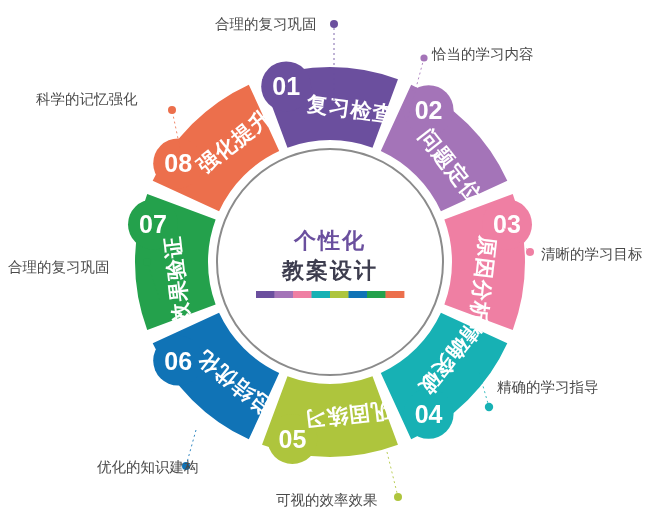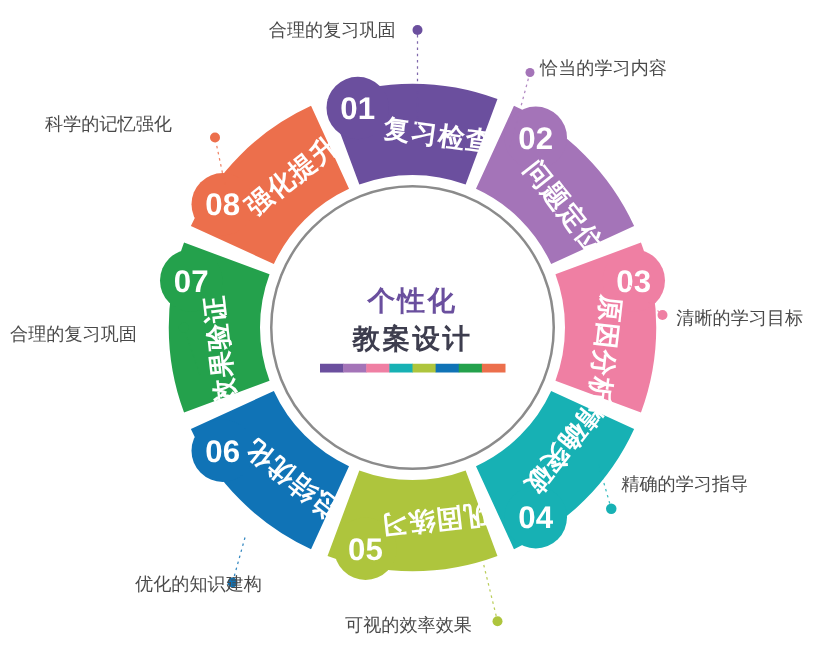--- a/index.html
+++ b/index.html
@@ -128,17 +128,17 @@
         <circle cx="147" cy="262" r="4" fill="#24a14c"></circle>
         <circle cx="172" cy="110" r="4" fill="#ec6f4c"></circle>
       </g>
   </svg>
 
   <div class="outer-label" style="left:432px;top:45px;">恰当的学习内容</div>
   <div class="outer-label" style="left:215px;top:15px;">合理的复习巩固</div>
   <div class="outer-label" style="left:541px;top:245px;text-align:right;">清晰的学习目标</div>
   <div class="outer-label" style="left:497px;top:378px;">精确的学习指导</div>
   <div class="outer-label" style="left:276px;top:491px;">可视的效率效果</div>
-  <div class="outer-label" style="left:108px;top:458px;">优化的知识建构</div>
+  <div class="outer-label" style="left:97px;top:458px;">优化的知识建构</div>
   <div class="outer-label" style="left:8px;top:258px;">合理的复习巩固</div>
   <div class="outer-label" style="left:36px;top:90px;">科学的记忆强化</div>
 
 </div>
 
 </body></html>

